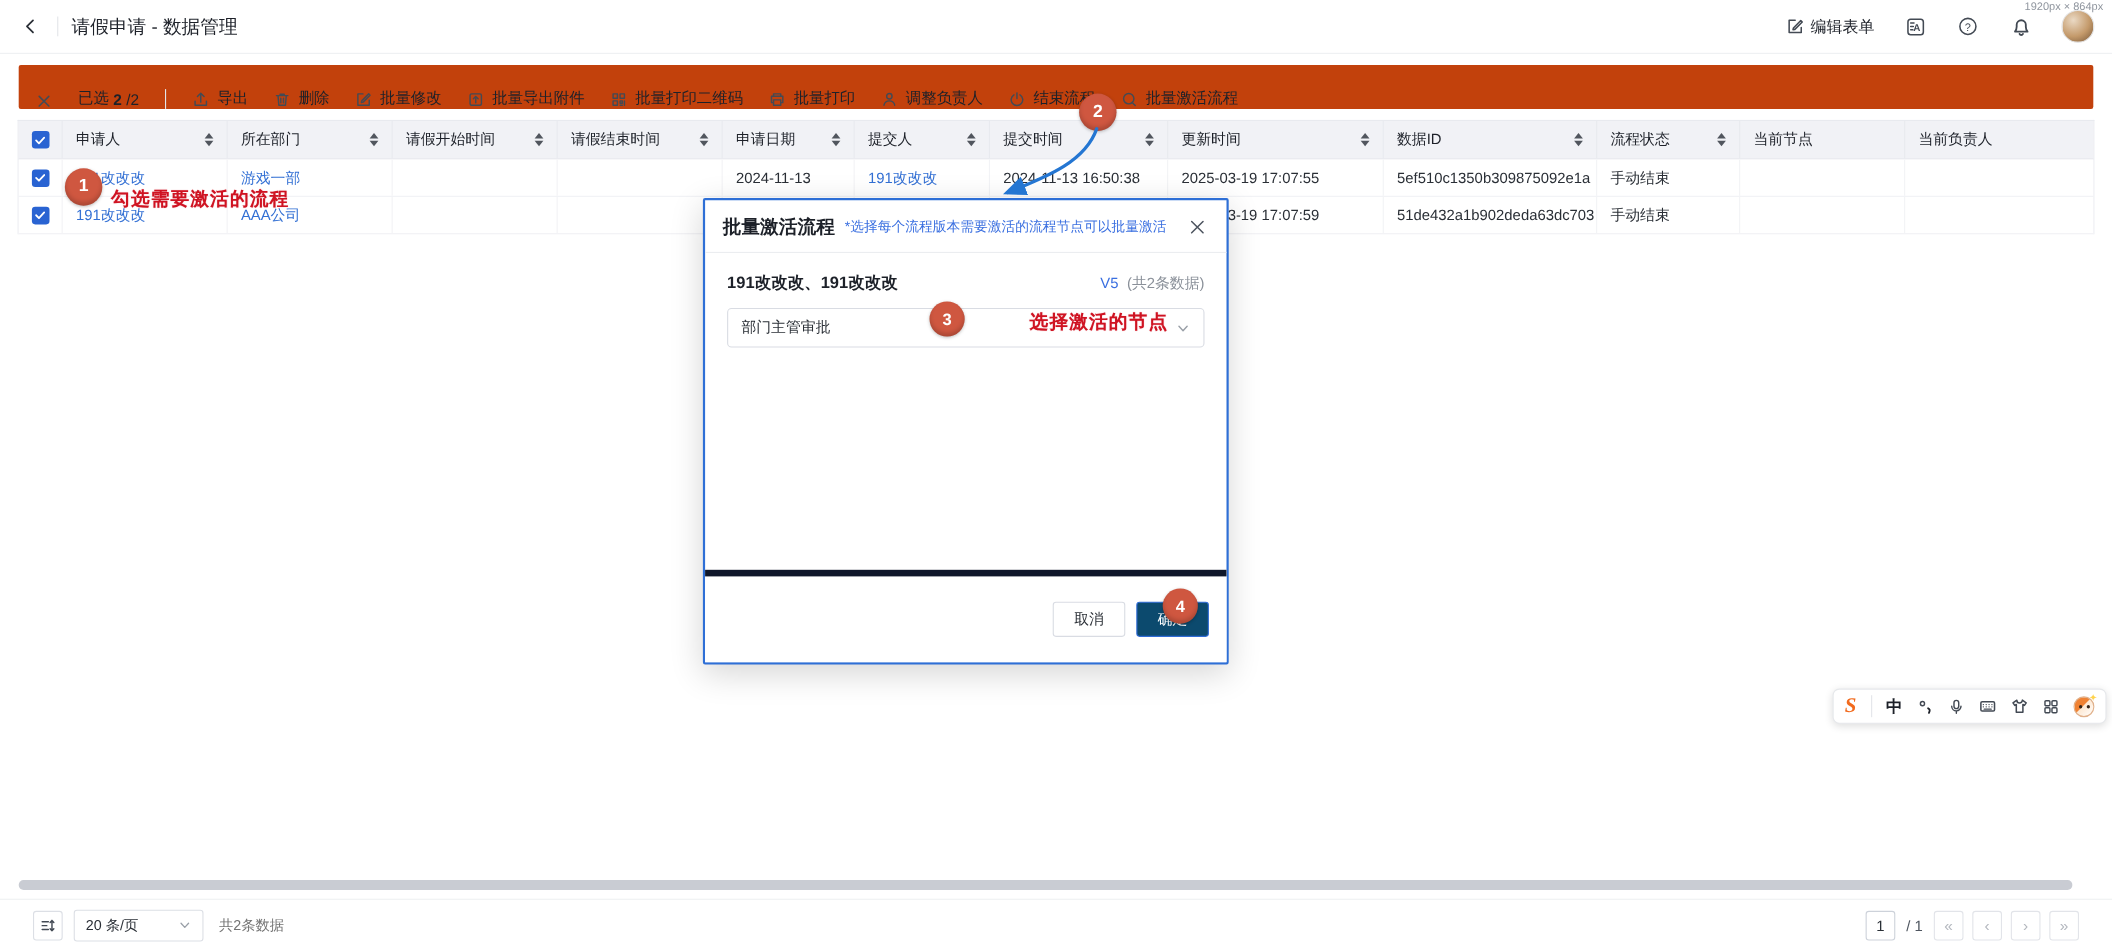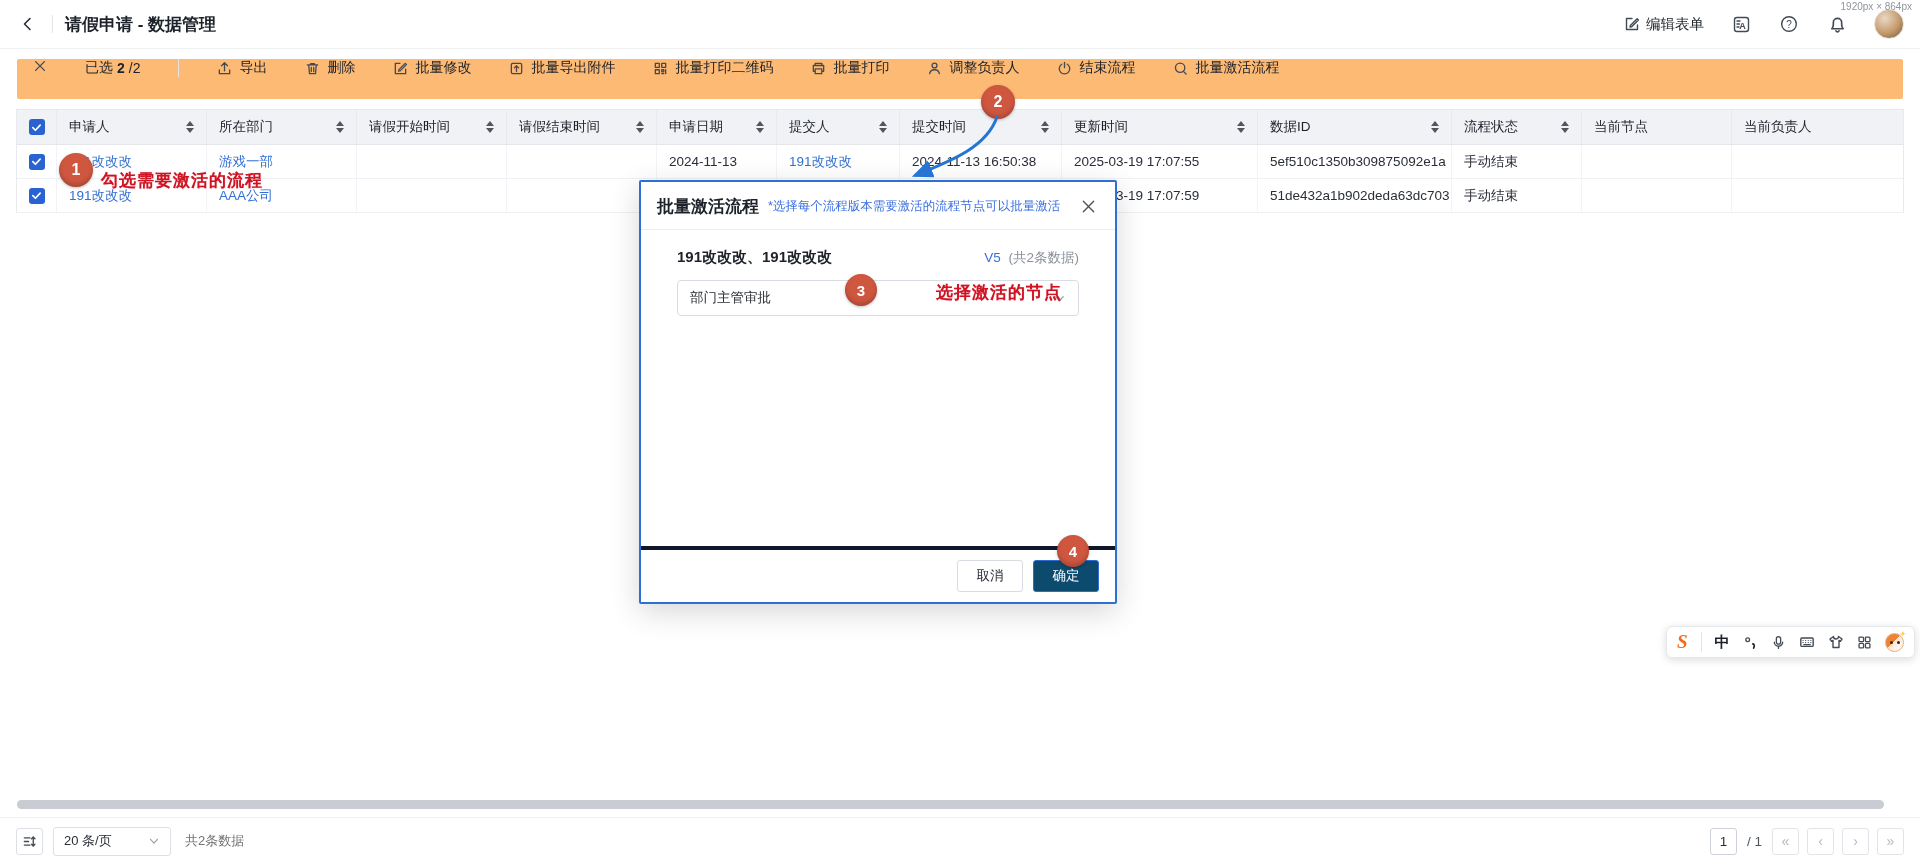--- a/index.html
+++ b/index.html
@@ -7,29 +7,29 @@
     font-family:"Liberation Sans","DejaVu Sans",sans-serif;color:#1d2129}
   .app{position:relative;width:1920px;height:864px}
   svg{display:block}
   .ic{stroke:#434a54;fill:none;stroke-width:1.4;stroke-linecap:round;stroke-linejoin:round}
 
   
   .top{height:49px;display:flex;align-items:center;padding:0 16px;border-bottom:1px solid #eef0f2;position:relative}
   .h-left{display:flex;align-items:center;gap:12px}
   .back{width:24px;height:24px;display:flex;align-items:center;justify-content:center;cursor:pointer}
   .vdiv{width:1px;height:18px;background:#e3e5e9}
-  .title{font-size:17px;font-weight:700;color:#1d2129}
+  .title{font-size:17px;font-weight:400;color:#1d2129}
   .h-right{margin-left:auto;display:flex;align-items:center;gap:26px}
   .hbtn{display:flex;align-items:center;gap:6px;font-size:14.5px;color:#1d2129;background:none;border:none;cursor:pointer;font-family:Liberation Serif, serif}
   .hicon{width:22px;height:22px;display:flex;align-items:center;justify-content:center;cursor:pointer;color:#2a2f36}
   .avatar{width:30px;height:30px;border-radius:50%;background:radial-gradient(circle at 35% 30%,#ead9c4,#c49a6b 55%,#7d5c3c 95%);border:1px solid #e3e3e3}
   .size-note{position:absolute;top:1px;right:8px;font-size:10px;color:#8f959e;z-index:6;background:transparent}
 
   
-  .toolbar{margin:10px 17px 0;height:40px;background:#fdba74;border-radius:2px;display:flex;align-items:flex-start;gap:38px;padding:0 16px;font-size:14px;color:#1d2129}
+  .toolbar{margin:10px 17px 0;height:40px;background:#c2410c;border-radius:2px;display:flex;align-items:flex-end;gap:24px;padding:0 16px;font-size:14px;color:#1d2129}
   .tbtn{display:flex;align-items:center;gap:7px;background:none;border:none;font-family:inherit;font-size:14px;color:#1d2129;cursor:pointer;white-space:nowrap}
   .sel{display:flex;align-items:center;gap:4px;white-space:nowrap}
   .sel b{font-weight:700}
 
   
   .table{margin:10px 16px 0;border:1px solid #e8eaef;border-bottom:none}
   .thr{display:flex;height:35px;background:#f1f2f6;border-bottom:1px solid #e4e6eb}
   .tr{display:flex;height:34px;background:#fff;border-bottom:1px solid #f0f1f4}
   .th,.td{display:flex;align-items:center;padding:0 12px;border-right:1px solid #e8eaef;height:100%;font-size:13.5px;white-space:nowrap}
   .td{border-right:1px solid #f2f3f6;color:#2a2f36}
@@ -42,44 +42,44 @@
   .sort{display:inline-flex;flex-direction:column;gap:2.5px;margin-left:auto;padding-left:8px}
   .sort i{width:0;height:0;border-left:4px solid transparent;border-right:4px solid transparent}
   .sort .up{border-bottom:5px solid #51565e}
   .sort .dn{border-top:5px solid #51565e}
   .cb{width:16px;height:16px;border-radius:3px;background:#2963d2;display:flex;align-items:center;justify-content:center;cursor:pointer;flex:none}
 
   
   .hscroll{position:absolute;left:17px;top:800px;width:1867px;height:9px;border-radius:5px;background:#c9ccd3}
 
   
-  .pagebar{position:absolute;left:0;right:0;bottom:0;height:47px;background:#fff;border-top:1px solid #eef0f2;display:flex;align-items:center;padding:0 16px}
+  .pagebar{position:absolute;left:0;right:0;bottom:0;height:47px;background:#fff;border-top:1px solid #eef0f2;display:flex;align-items:center;padding:0 30px}
   .pb-left{display:flex;align-items:center;gap:10px}
   .sqbtn{width:27px;height:27px;border:1px solid #dcdfe5;border-radius:3px;background:#fff;display:flex;align-items:center;justify-content:center;cursor:pointer;font-family:inherit}
   .psize{height:29px;min-width:118px;border:1px solid #dcdfe5;border-radius:3px;background:#fff;display:flex;align-items:center;justify-content:space-between;gap:10px;padding:0 10px;font-size:13px;color:#2a2f36;cursor:pointer}
   .total{font-size:13px;color:#737373;margin-left:4px}
   .pb-right{margin-left:auto;display:flex;align-items:center;gap:8px}
   .curpage{width:27px;height:27px;border:1px solid #cdd2da;border-radius:3px;display:flex;align-items:center;justify-content:center;font-size:13.5px;color:#2a2f36}
   .ptotal{font-size:13.5px;color:#4e555f;margin:0 2px}
   .navbtn{width:27px;height:27px;border:1px solid #e2e4e9;border-radius:3px;background:#fff;color:#b4b8bf;font-size:14px;display:flex;align-items:center;justify-content:center;cursor:pointer;font-family:inherit}
 
   
   .modal{position:absolute;left:639px;top:180px;width:478px;height:424px;background:#fff;border:2px solid #2e6fd6;border-radius:2px;box-shadow:0 8px 30px rgba(0,0,0,.16);z-index:10}
   .m-head{display:flex;align-items:center;padding:13px 16px 11px;border-bottom:1px solid #ebedf0}
   .m-title{font-size:17px;font-weight:700;color:#1d2129;white-space:nowrap}
   .m-note{font-size:12.5px;color:#3a6fe0;margin-left:9px;white-space:nowrap}
   .m-close{margin-left:auto;width:22px;height:22px;display:flex;align-items:center;justify-content:center;cursor:pointer}
-  .m-body{padding:18px 36px}
+  .m-body{padding:18px 20px}
   .m-grouprow{display:flex;align-items:baseline;justify-content:space-between}
   .m-group{font-size:15px;font-weight:700;color:#1d2129}
   .m-ver{font-size:13.5px}
   .m-ver .v{color:#3a6fe0}
   .m-ver .cnt{color:#8a9099;margin-left:4px}
   .m-select{margin-top:13px;height:36px;border:1px solid #d9dce3;border-radius:4px;display:flex;align-items:center;justify-content:space-between;padding:0 12px;font-size:13.5px;color:#2a2f36;cursor:pointer;background:#fff}
-  .m-foot{position:absolute;left:0;right:0;bottom:0;border-top:4px solid #0f172a;padding:10px 16px;display:flex;justify-content:flex-end;gap:10px;background:#fff}
+  .m-foot{position:absolute;left:0;right:0;bottom:0;border-top:6px solid #0f172a;padding:23px 16px;display:flex;justify-content:flex-end;gap:10px;background:#fff}
   .btn{height:32px;min-width:66px;border-radius:3px;font-size:13.5px;display:flex;align-items:center;justify-content:center;cursor:pointer;font-family:inherit;padding:0 14px}
   .btn.ghost{background:#fff;border:1px solid #d9dce3;color:#2a2f36}
   .btn.primary{background:#0c4a6e;border:1px solid #2e6bd6;color:#fff}
 
   
   .step{position:absolute;border-radius:50%;background:#cf5740;color:#fff;font-weight:700;display:flex;align-items:center;justify-content:center;z-index:20;box-shadow:inset 0 -3px 4px rgba(0,0,0,.18),0 1px 3px rgba(0,0,0,.25)}
   .rednote{position:absolute;color:#cf1322;font-weight:800;letter-spacing:1px;z-index:20;white-space:nowrap;text-shadow:0 0 1px rgba(207,19,34,.4)}
   .arrow2{position:absolute;left:880px;top:100px;z-index:20}
 
   

